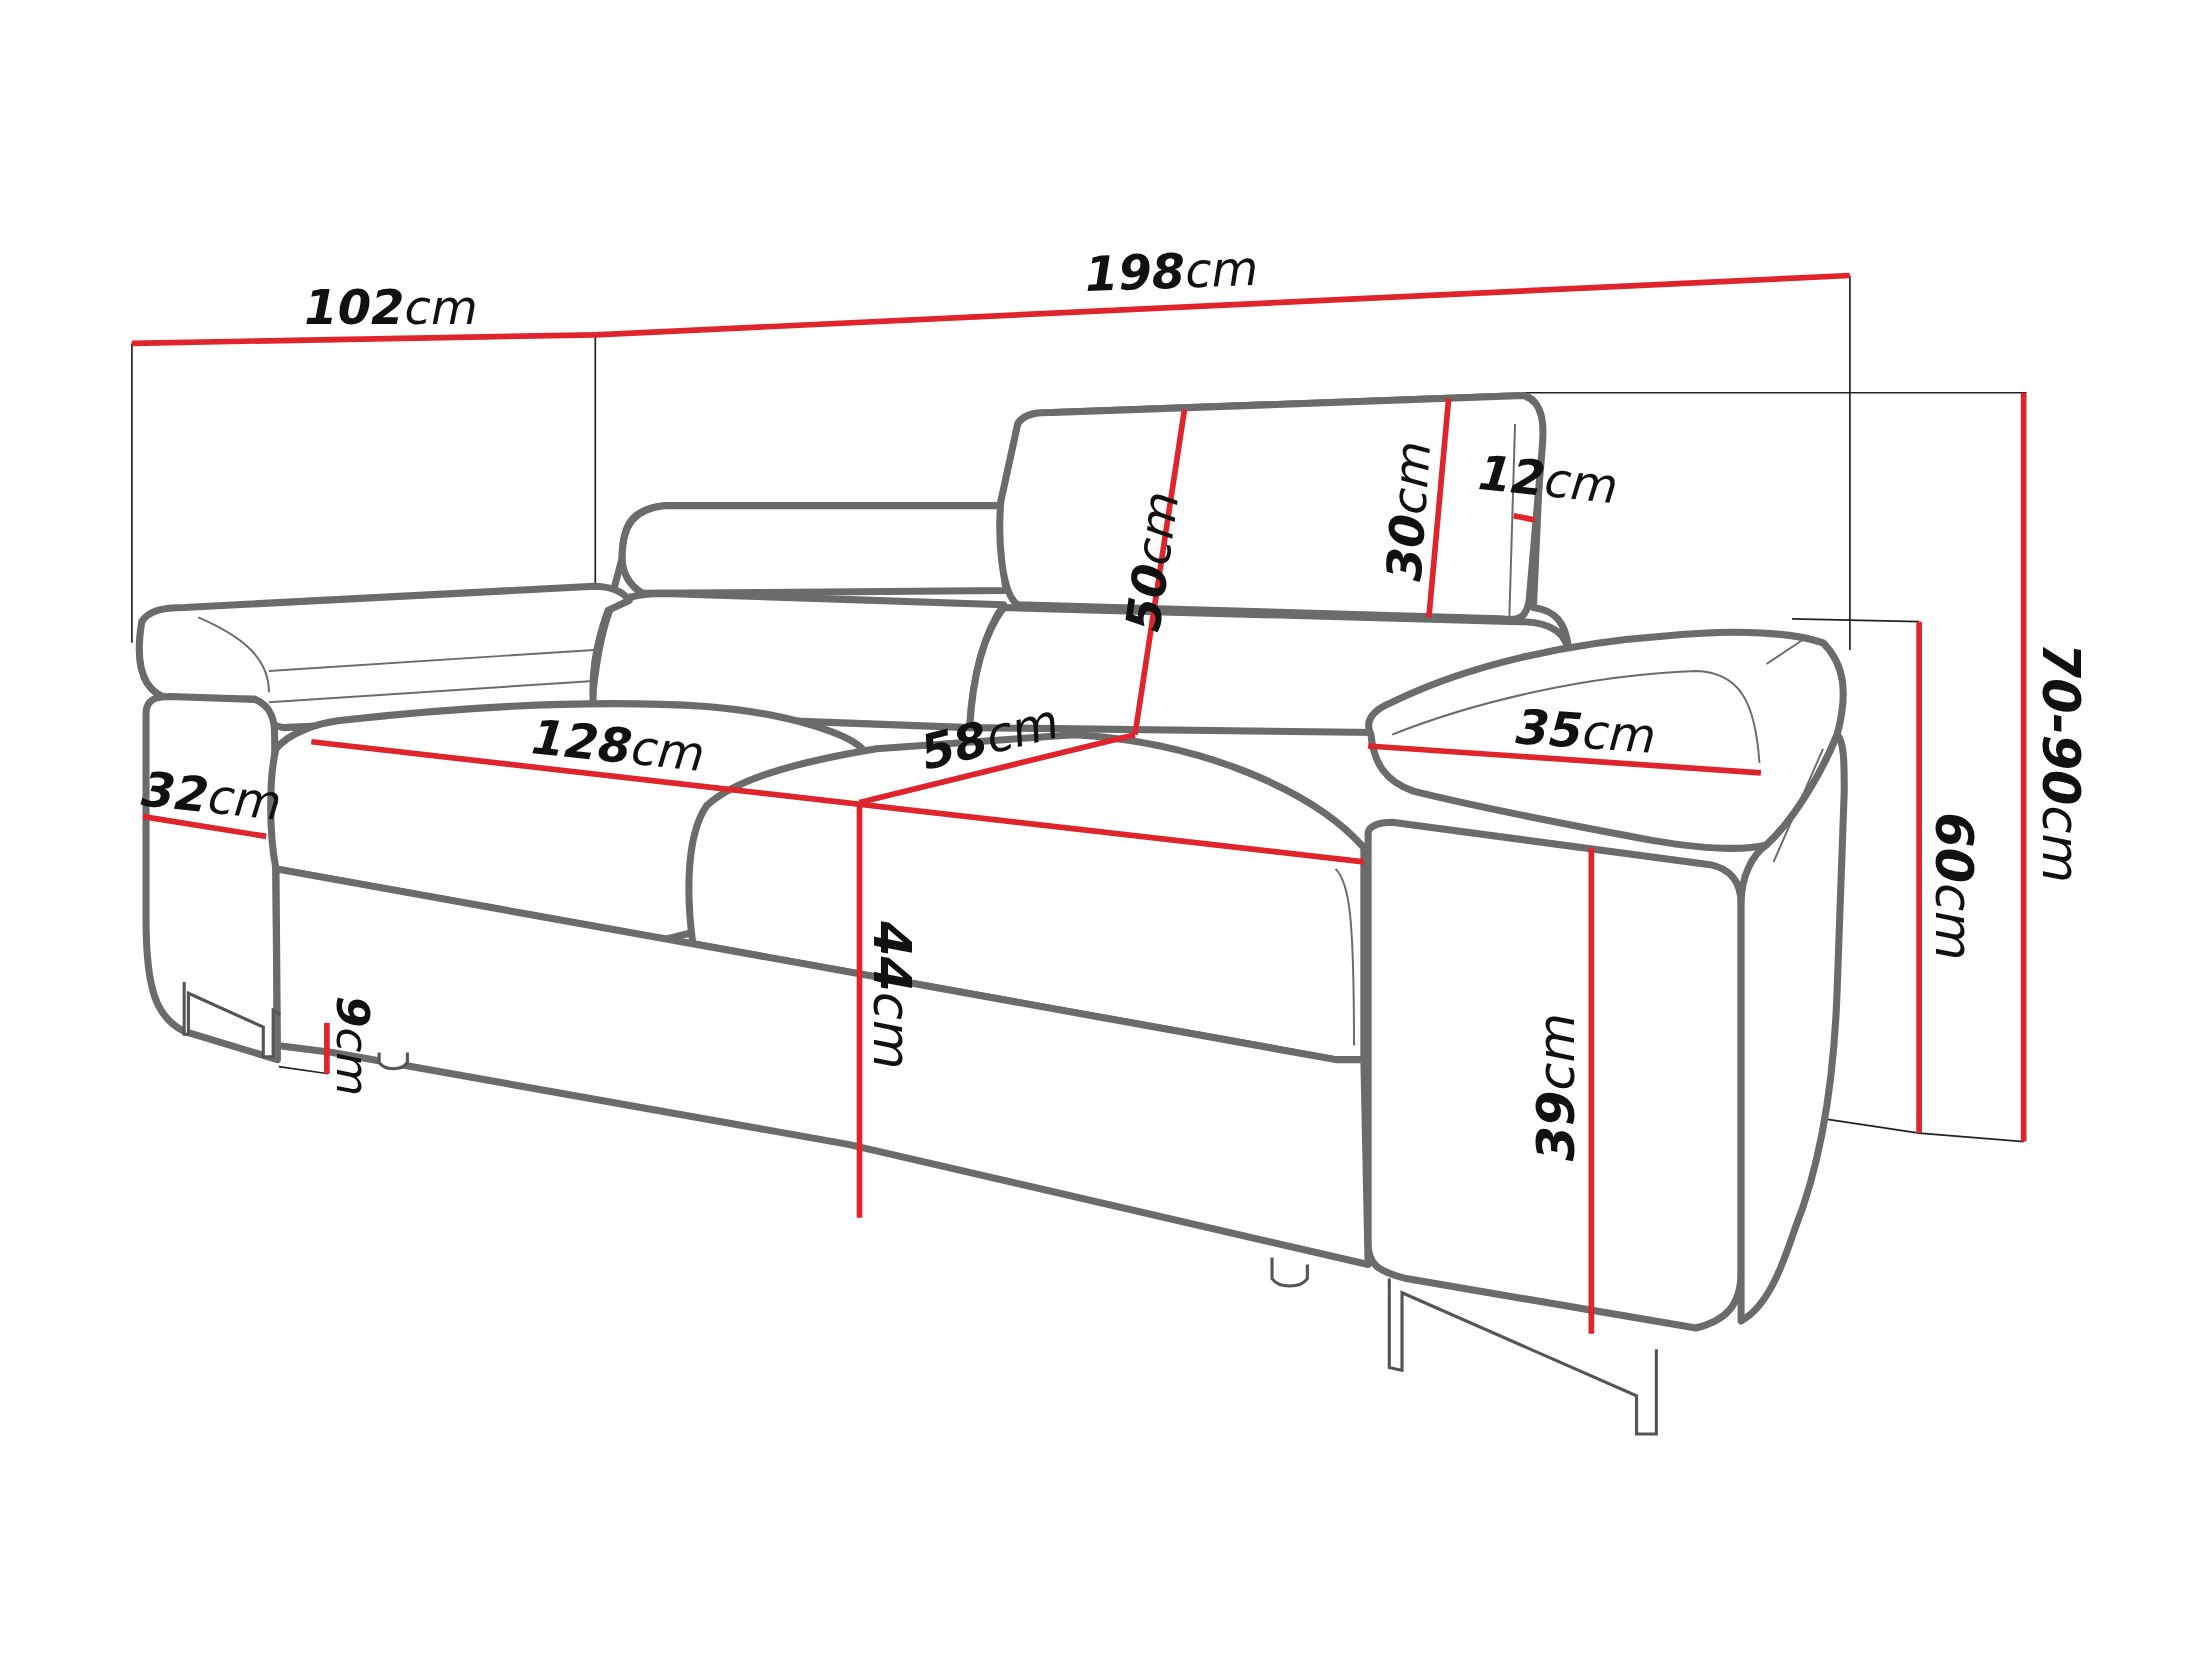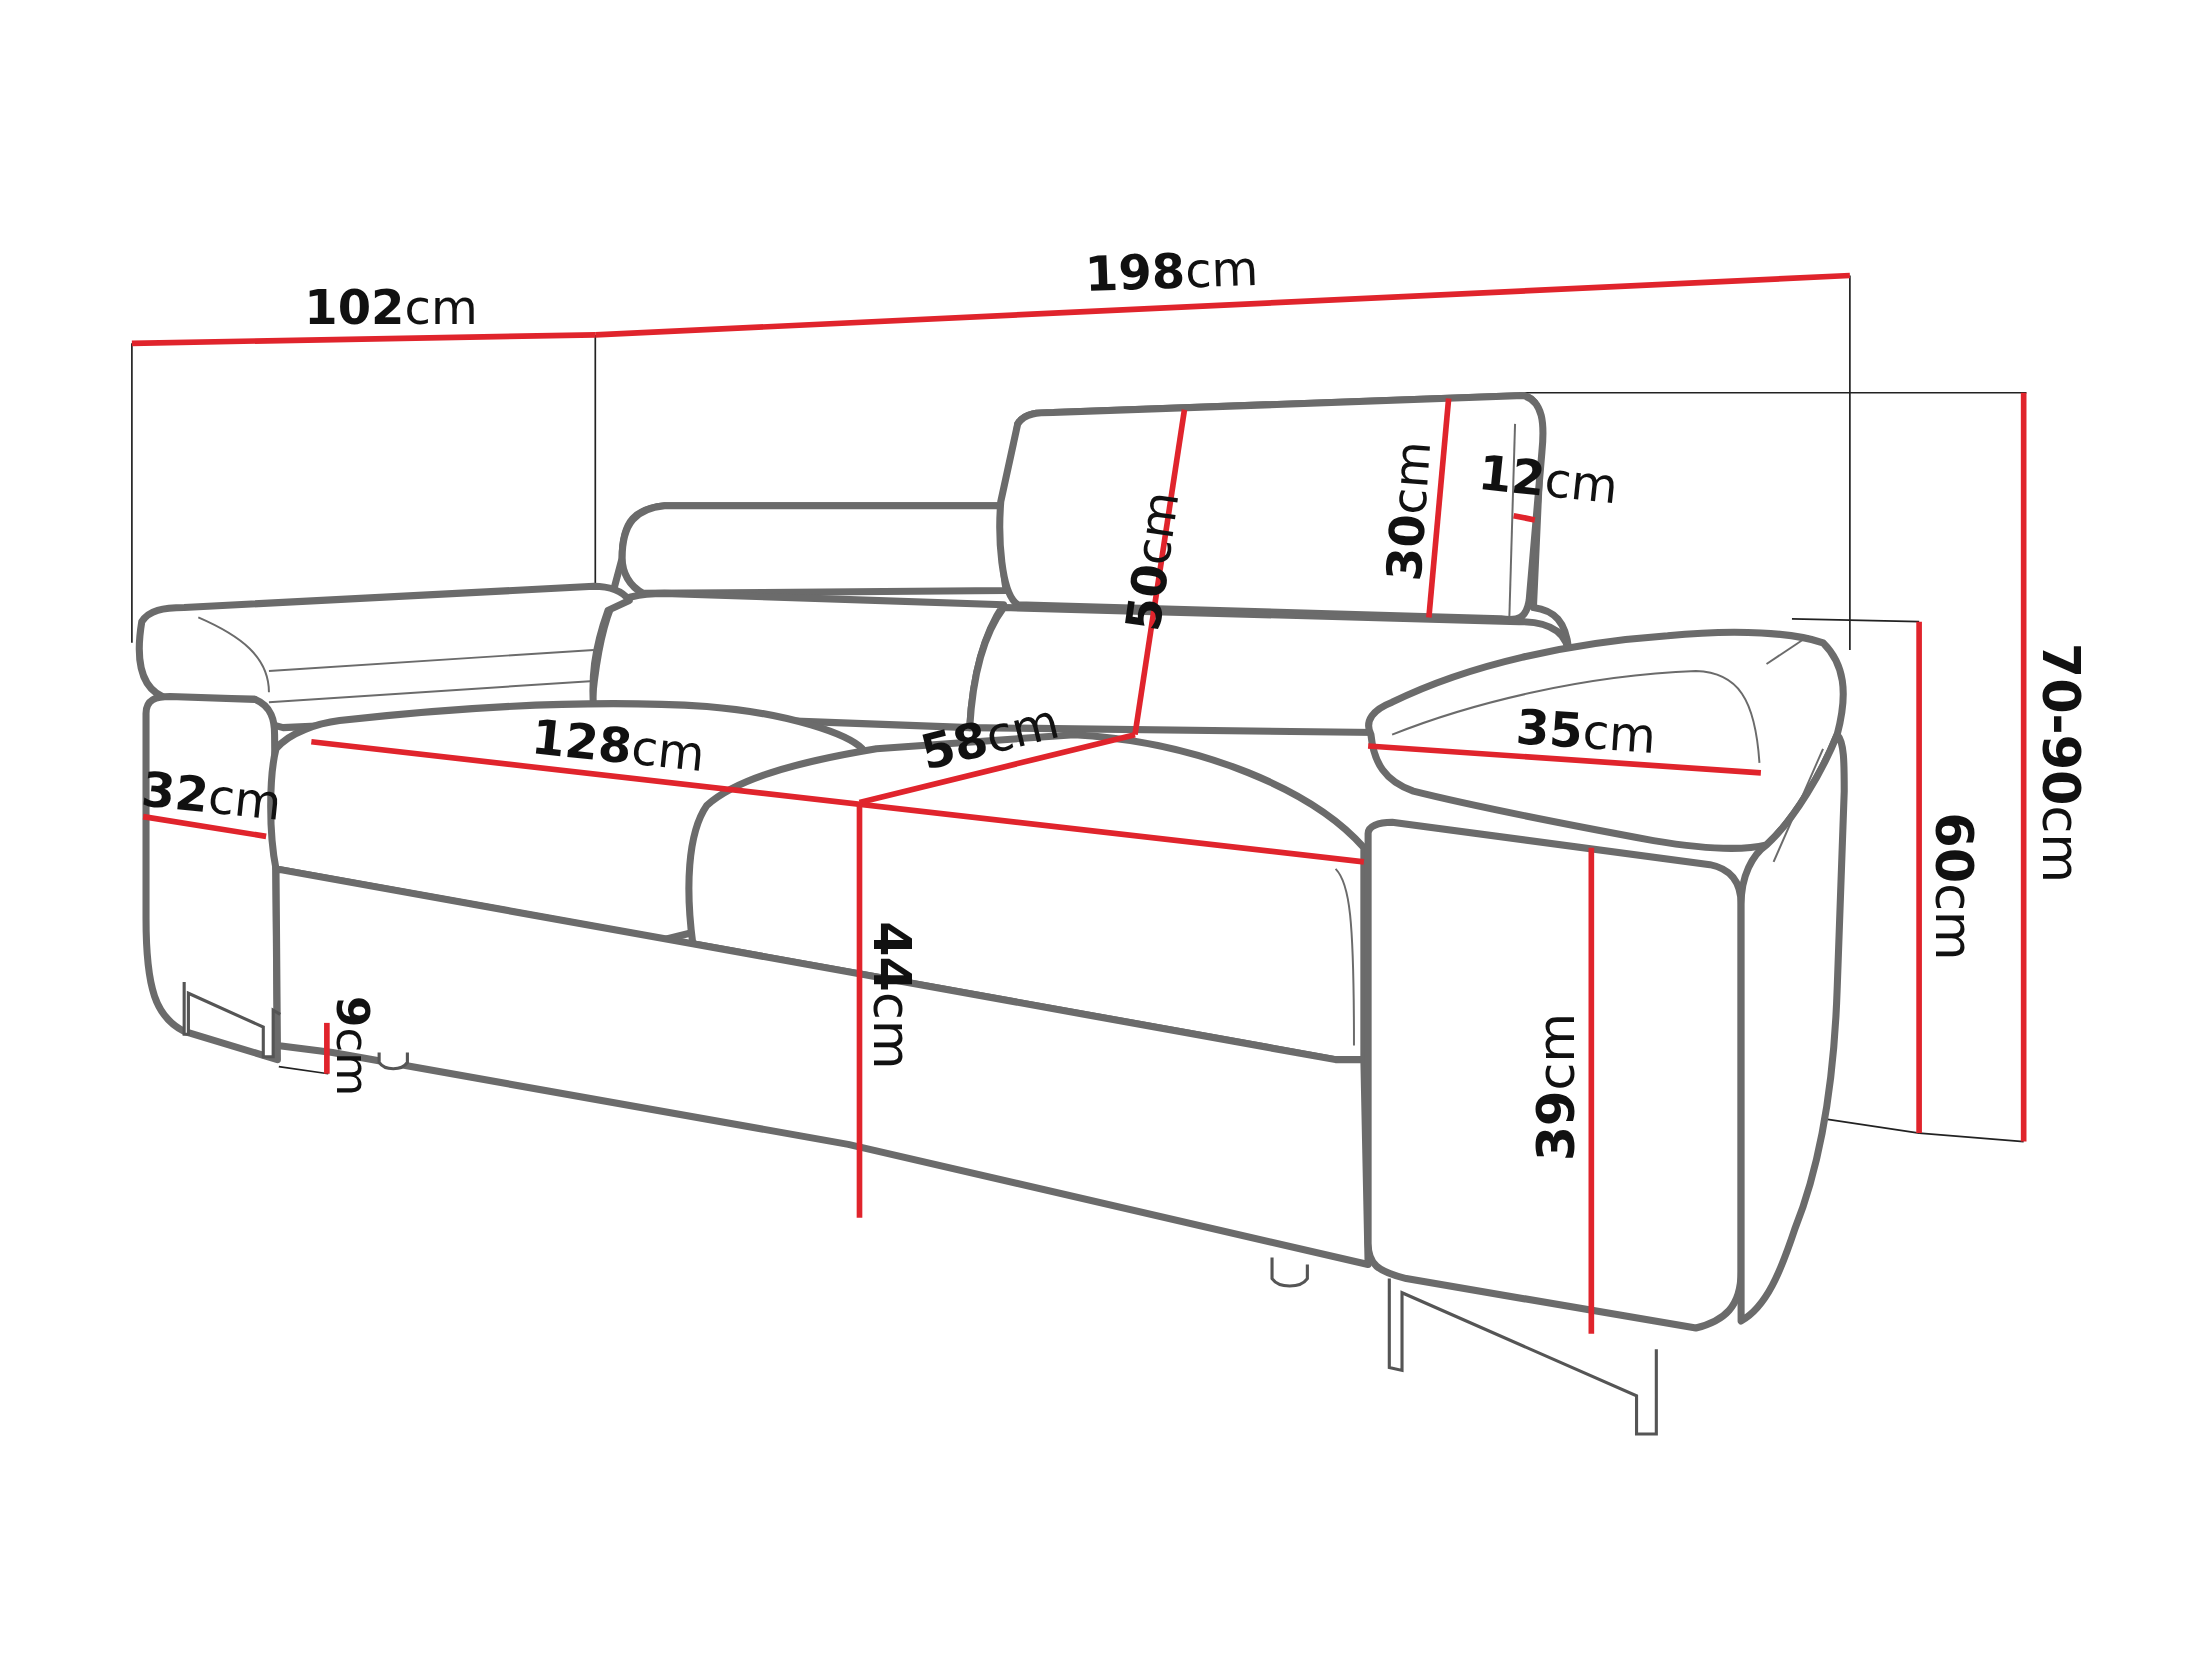--- a/index.html
+++ b/index.html
@@ -1,17 +1,17 @@
 <!DOCTYPE html>
 <html style="font-size:13px"><head>
 <meta charset="utf-8">
 <style>
   html,body{margin:0;padding:0;background:#fff;}
   body{width:2205px;height:1653px;overflow:hidden;}
-  #stage{width:2205px;height:1470px;position:relative;}
+  #stage{width:2205px;height:1470px;position:relative;font-style:italic;}
   svg{display:block;}
   .outline{fill:#fff;stroke:#6b6b6b;stroke-width:5;stroke-linejoin:round;stroke-linecap:round;}
   .thin{fill:none;stroke:#6b6b6b;stroke-width:1.4;}
   .ref{fill:none;stroke:#222;stroke-width:1.2;}
   .dim{fill:none;stroke:#e0242c;stroke-width:4;stroke-linecap:butt;}
   .leg{fill:#fff;stroke:#555;stroke-width:2.2;}
   .num{font-family:"DejaVu Sans","Liberation Sans",sans-serif;font-weight:bold;fill:#111;}
   .unit{font-family:"DejaVu Sans","Liberation Sans",sans-serif;font-weight:normal;fill:#111;}
 </style>
 </head>

